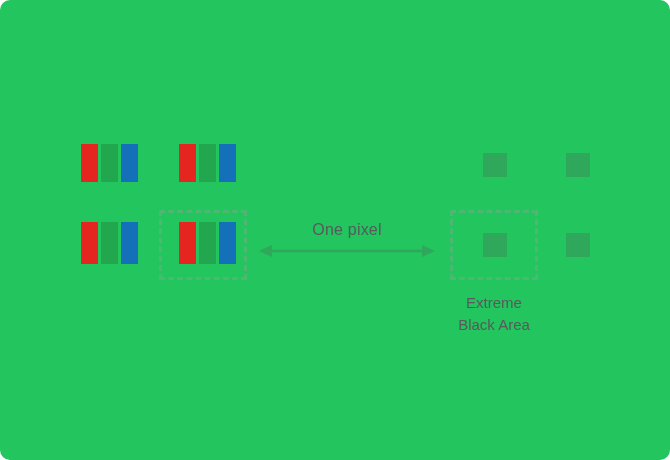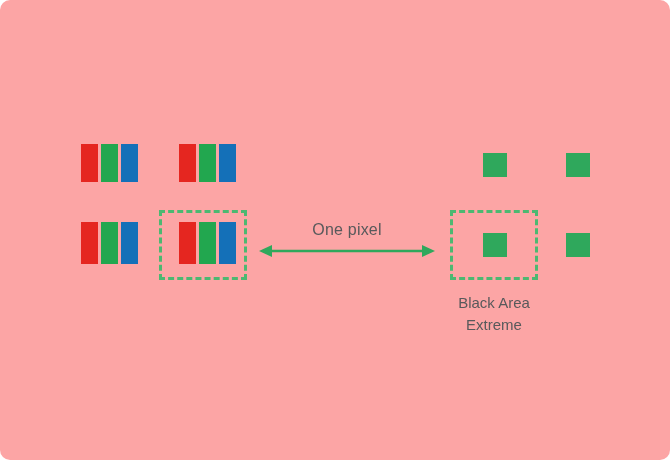--- a/index.html
+++ b/index.html
@@ -10,21 +10,21 @@
   body {
     width: 670px;
     height: 460px;
     font-family: "Liberation Sans", sans-serif;
     -webkit-font-smoothing: antialiased;
   }
   #canvas {
     position: relative;
     width: 670px;
     height: 460px;
-    background: #fca5a5;
+    background: #22c55e;
     border-radius: 10px;
     overflow: hidden;
   }
 
   
   .pixel-group {
     position: absolute;
     display: flex;
     gap: 3px;
   }
@@ -134,17 +134,17 @@
   </div>
 
   <div class="green-square" id="sq-tl"></div>
   <div class="green-square" id="sq-tr"></div>
   <div class="green-square" id="sq-bl"></div>
   <div class="green-square" id="sq-br"></div>
 
   <div class="dashed-box" id="dash-right"></div>
 
   <div id="extreme-black-label">
+    <span class="lbl-line">Extreme</span>
     <span class="lbl-line">Black Area</span>
-    <span class="lbl-line">Extreme</span>
   </div>
 
 </div>
 
 </body></html>

